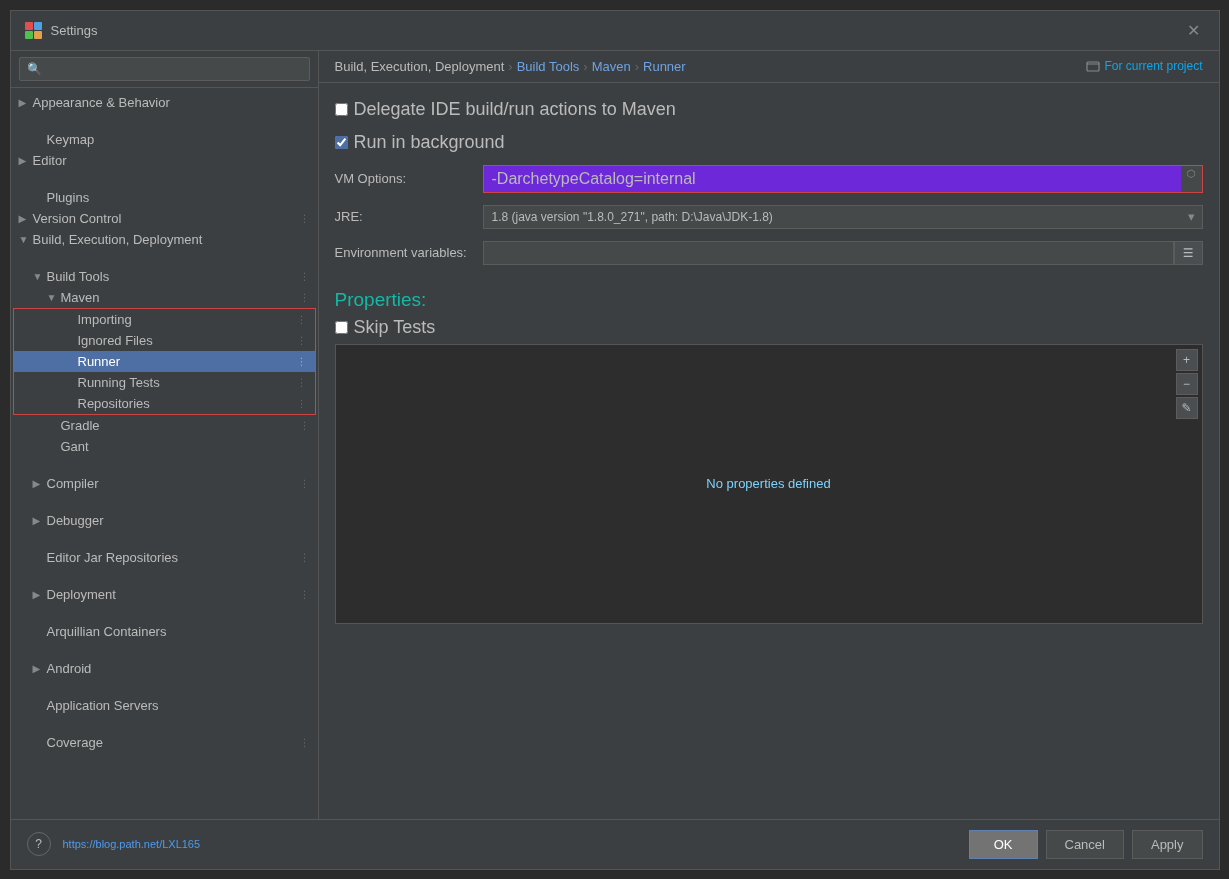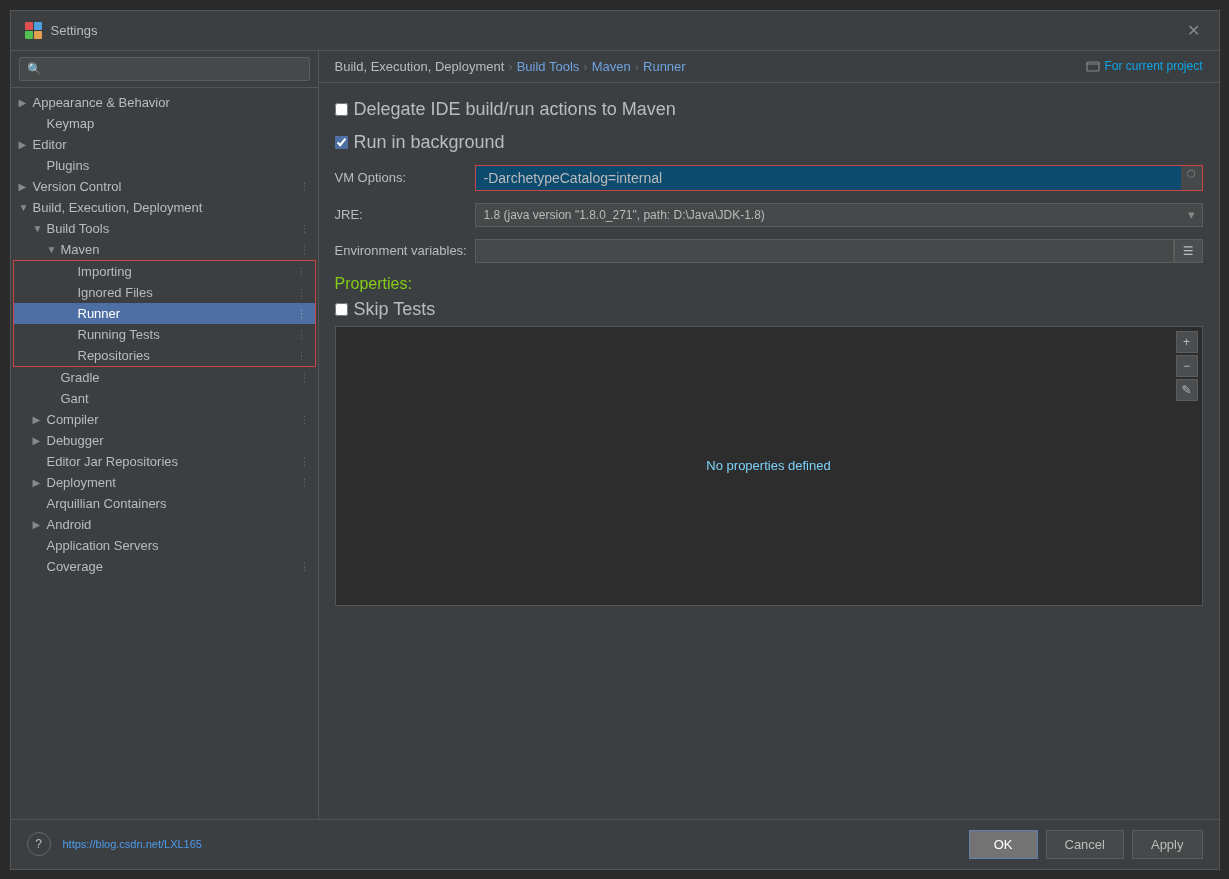--- a/index.html
+++ b/index.html
@@ -114,21 +114,21 @@
       flex: 1;
     }
     .tree-item .settings-icon {
       font-size: 10px;
       color: #666;
       margin-left: 4px;
     }
     .tree-item.selected .settings-icon { color: #aaa; }
     
     .indent-0 { padding-left: 8px; }
-    .indent-1 { padding-left: 22px; }
+    .indent-1 { padding-left: 22px; margin-top: 16px; }
     .indent-2 { padding-left: 36px; }
     .indent-3 { padding-left: 50px; }
 
     
     .red-border-group {
       border: 1px solid #cc4444;
       margin: 0 2px;
     }
 
     
@@ -171,20 +171,21 @@
       display: flex;
       flex-direction: column;
       gap: 12px;
     }
     .panel-body::-webkit-scrollbar { width: 6px; }
     .panel-body::-webkit-scrollbar-track { background: #3c3f41; }
     .panel-body::-webkit-scrollbar-thumb { background: #606060; }
     .form-row {
       display: flex;
       align-items: center;
+      gap: 8px;
     }
     .form-row label {
       color: #bbbbbb;
       font-size: 13px;
       min-width: 140px;
       flex-shrink: 0;
     }
     .checkbox-row {
       display: flex;
       align-items: center;
@@ -245,22 +246,23 @@
       display: flex;
       flex-direction: column;
       gap: 6px;
     }
     .properties-header {
       display: flex;
       align-items: center;
       justify-content: space-between;
     }
     .properties-label {
-      color: #84cc16;
-      font-size: 16px;
+      color: #14b8a6;
+      font-size: 19px;
+      margin-top: 12px;
     }
     .properties-table {
       flex: 1;
       background: #2d2d2d;
       border: 1px solid #555;
       position: relative;
       min-height: 280px;
       display: flex;
       flex-direction: column;
     }
@@ -288,25 +290,25 @@
       flex: 1;
       display: flex;
       align-items: center;
       justify-content: center;
       color: #7dd3fc;
       font-size: 13px;
       height: 280px;
     }
     .vm-input {
       flex: 1;
-      background: #0c4a6e;
+      background: #6d28d9;
       border: none;
       color: #bbb;
       padding: 4px 8px;
-      font-size: 14px;
+      font-size: 16px;
       outline: none;
     }
     .vm-expand {
       background: transparent;
       border: none;
       color: #888;
       padding: 2px 6px;
       cursor: pointer;
       font-size: 10px;
       align-self: flex-start;
@@ -596,21 +598,21 @@
             <div class="no-props-text">No properties defined</div>
           </div>
         </div>
       </div>
     </div>
   </div>
 
   <div class="bottom-bar">
     <div style="display:flex; align-items:center; gap:12px;">
       <button class="help-btn">?</button>
-      <span class="url-bar">https://blog.csdn.net/LXL165</span>
+      <span class="url-bar">https://blog.path.net/LXL165</span>
     </div>
     <div class="action-buttons">
       <button class="btn-ok">OK</button>
       <button class="btn-cancel">Cancel</button>
       <button class="btn-apply">Apply</button>
     </div>
   </div>
 </div>
 
 </body></html>

